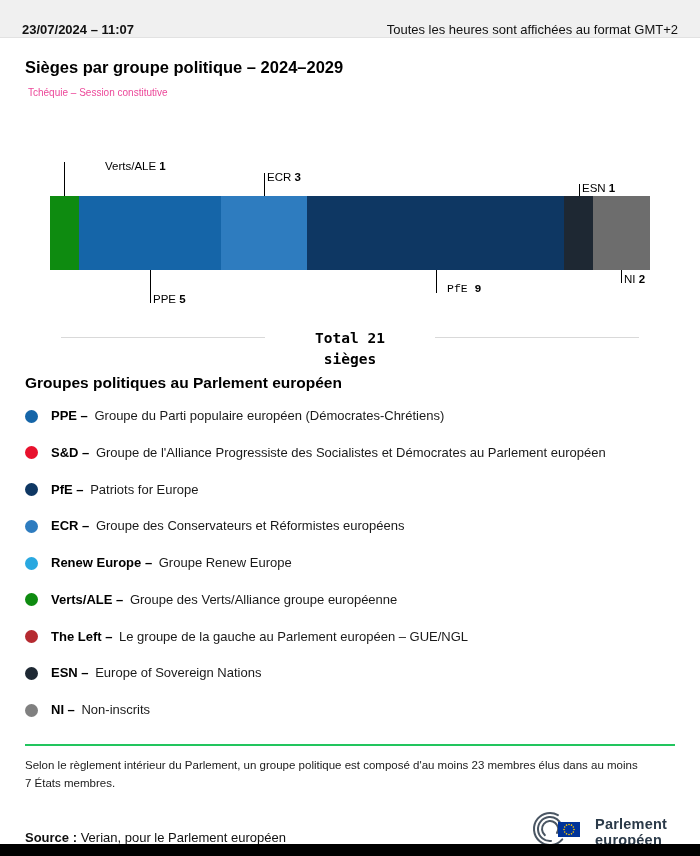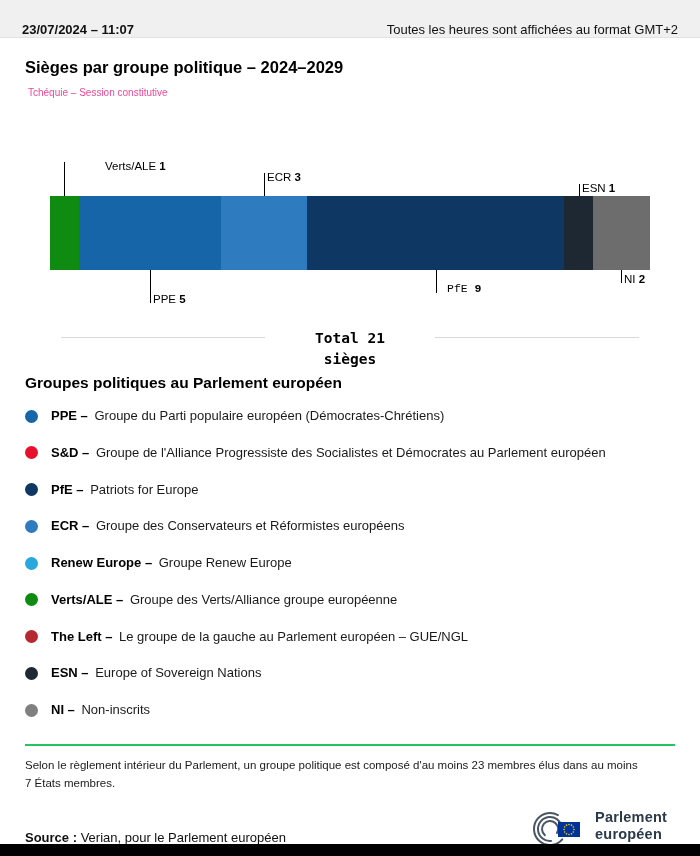--- a/index.html
+++ b/index.html
@@ -29,21 +29,21 @@
   #legend li{display:flex;align-items:center;margin-bottom:20.5px;font-size:13px;color:#1a1a1a}
   .dot{width:13px;height:13px;border-radius:50%;margin-right:13px;flex:0 0 13px}
   #legend strong{font-weight:bold;color:#000;margin-right:3px;white-space:nowrap}
   .ltext{line-height:1.25}
 
   .footnote{margin-top:26px;border-top:2px solid #22c55e;padding-top:11px;font-size:11.5px;color:#1a1a1a;line-height:1.55;padding-right:30px}
 
   .source-row{display:flex;justify-content:space-between;align-items:flex-end;margin-top:16px}
   .source{font-size:13px;color:#111;padding-bottom:4px}
   .source strong{font-weight:bold}
-  .logo{display:flex;align-items:flex-start;gap:9px;padding-right:8px}
+  .logo{display:flex;align-items:flex-end;gap:9px;padding-right:8px}
   .logo-text{font-size:14.5px;font-weight:bold;color:#2b3a49;line-height:1.15;letter-spacing:.2px}
 
   .bottombar{position:absolute;left:0;bottom:0;width:100%;height:12px;background:#000}
 </style>
 </head>
 <body>
 
 <div class="page">
 
   <header class="topbar">

